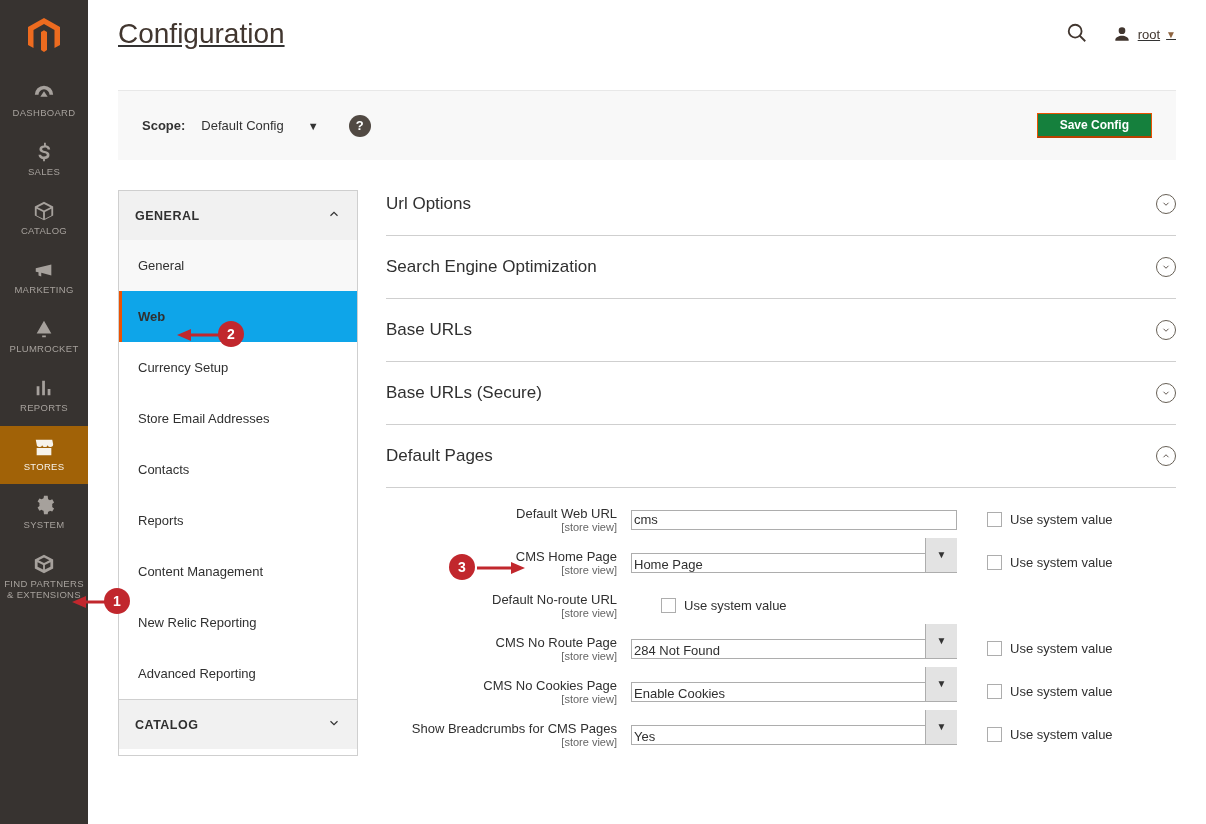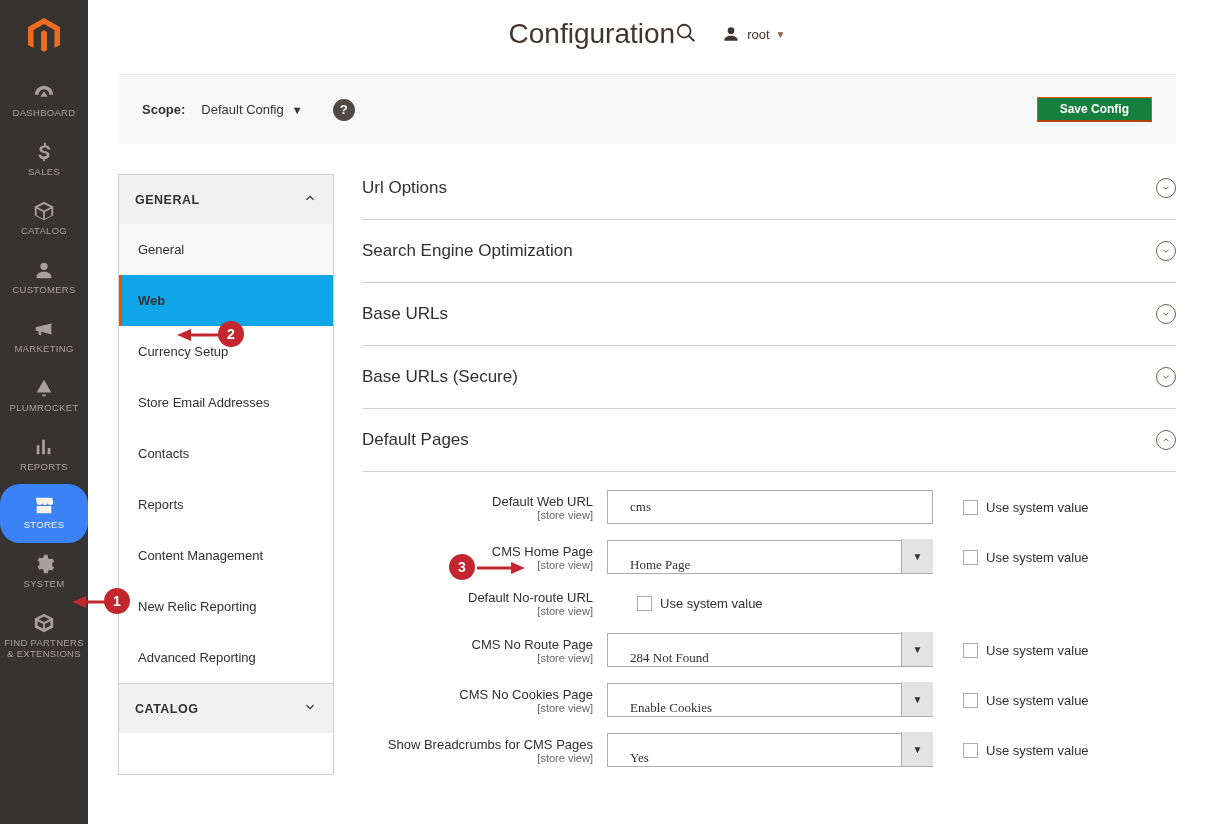--- a/index.html
+++ b/index.html
@@ -40,67 +40,67 @@
     cursor: pointer;
     line-height: 1.15;
   }
   .admin-nav .item .ic {
     display: block;
     margin: 0 auto 4px auto;
     width: 26px; height: 22px;
     fill: #a6a19c;
   }
   .admin-nav .item.active {
-    background: #3b82f6;
+    background: #a16207;
     color: #f7f3eb;
-    border-radius: 20px;
   }
   .admin-nav .item.active .ic { fill: #f7f3eb; }
 
   
   .main {
     position: absolute;
     left: 88px; right: 0; top: 0; bottom: 0;
     padding: 0;
   }
   .page-header {
     display: flex;
     align-items: center;
-    justify-content: center;
+    justify-content: space-between;
     padding: 18px 30px 24px 30px;
+    text-decoration: underline;
   }
   .page-title {
     font-size: 28px;
     font-weight: 400;
     color: #41362f;
   }
   .header-tools {
     display: flex;
     align-items: center;
     gap: 24px;
     color: #41362f;
   }
   .user-area { display: flex; align-items: center; gap: 6px; cursor: pointer; }
   .user-area .caret { font-size: 10px; color: #8e6440; }
 
   
   .scope-bar {
-    margin: 0 30px;
+    margin: 16px 30px;
     background: #f8f8f8;
     border-top: 1px solid #e8e8e8;
     padding: 22px 24px;
     display: flex;
     align-items: center;
     justify-content: space-between;
     position: relative;
   }
   .scope-left { display: flex; align-items: center; gap: 16px; }
   .scope-label { font-weight: 700; font-size: 13px; }
   .scope-select {
-    display: inline-flex; align-items: center; gap: 8px;
+    display: inline-flex; align-items: center; gap: 24px;
     font-size: 13px; cursor: pointer;
   }
   .scope-select .caret { font-size: 11px; }
   .help-badge {
     width: 22px; height: 22px; border-radius: 50%;
     background: #514943; color: #fff;
     display: inline-flex; align-items: center; justify-content: center;
     font-weight: 700; font-size: 13px;
     margin-left: 14px; cursor: pointer;
   }
@@ -117,21 +117,21 @@
 
   
   .content {
     margin: 30px 30px 0 30px;
     display: flex;
     gap: 28px;
   }
 
   
   .config-tree {
-    width: 216px;
+    width: 240px;
     border: 1px solid #cfcfcf;
     background: #fff;
   }
   .config-tree .group-head {
     padding: 16px 16px;
     font-weight: 700;
     font-size: 12.5px;
     color: #303030;
     letter-spacing: 0.5px;
     display: flex; justify-content: space-between; align-items: center;
@@ -187,27 +187,26 @@
   .field .lbl {
     flex: 0 0 245px;
     text-align: right;
     padding-right: 14px;
   }
   .field .lbl .main-lbl { font-size: 13px; color: #303030; display: block; }
   .field .lbl .sv { font-size: 11px; color: #666; display: block; }
   .field .ctrl { flex: 0 0 326px; }
   .field .ctrl input[type=text], .field .ctrl .select {
     width: 100%;
-    height: 34px;
+    height: 20px;
     border: 1px solid #adadad;
-    padding: 0 22px;
+    padding: 0 2px;
     font-size: 13px;
     background: #fff;
     color: #303030;
-    font-family: Liberation Serif, serif;
   }
   .field .ctrl .select {
     display: flex; align-items: flex-end; justify-content: space-between;
     padding-right: 0;
   }
   .select .sel-btn {
     width: 32px; height: 34px;
     background: #e3e3e3;
     border-left: 1px solid #adadad;
     display: flex; align-items: center; justify-content: center;
@@ -269,26 +268,20 @@
     <svg class="ic" viewBox="0 0 24 24">
         <path d="M12 2v3c-3 0-5 1.6-5 4 0 2.6 2.2 3.4 5 4.1 2.2.5 3 1 3 2 0 1-.9 1.9-3 1.9-1.9 0-3-.8-3.2-2H6c.2 2.7 2.2 4.4 5 4.8V22h2v-2.2c3-.3 5-2 5-4.6 0-2.8-2.3-3.7-5-4.3-2.1-.5-3-1-3-1.9 0-1 1-1.8 3-1.8 1.7 0 2.7.7 3 2h2.8C18.5 6.5 16.7 5 14 4.7V2z"></path>
       </svg>
     <span>SALES</span>
   </div>
   <div class="item">
     <svg class="ic" viewBox="0 0 24 24">
         <path d="M12 2 2 7v10l10 5 10-5V7zm0 2.3L19 8l-7 3.5L5 8zM4 9.6l7 3.5v7.3l-7-3.5zm16 0v7.3l-7 3.5v-7.3z"></path>
       </svg>
     <span>CATALOG</span>
-  </div>
-  <div class="item">
-    <svg class="ic" viewBox="0 0 24 24">
-        <path d="M12 12a4 4 0 1 0-4-4 4 4 0 0 0 4 4zm0 2c-4 0-8 2-8 5v2h16v-2c0-3-4-5-8-5z"></path>
-      </svg>
-    <span>CUSTOMERS</span>
   </div>
   <div class="item">
     <svg class="ic" viewBox="0 0 24 24">
         <path d="M3 10v4l3 .5V18l3 1v-4l11 3V6L3 10z"></path>
       </svg>
     <span>MARKETING</span>
   </div>
   <div class="item">
     <svg class="ic" viewBox="0 0 24 24">
         <path d="M12 3l8 14H4z M10 19h4v2h-4z"></path>

